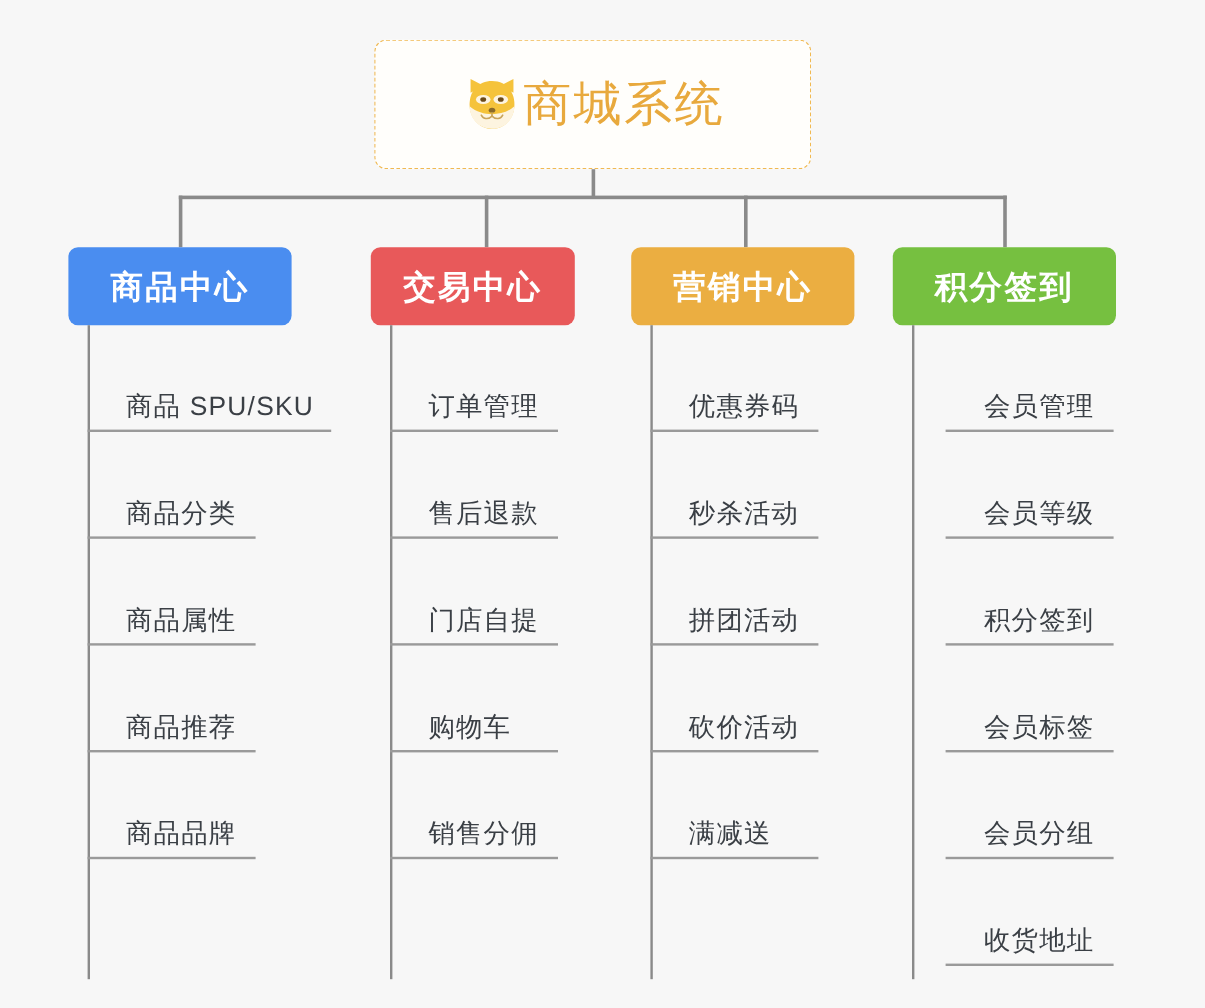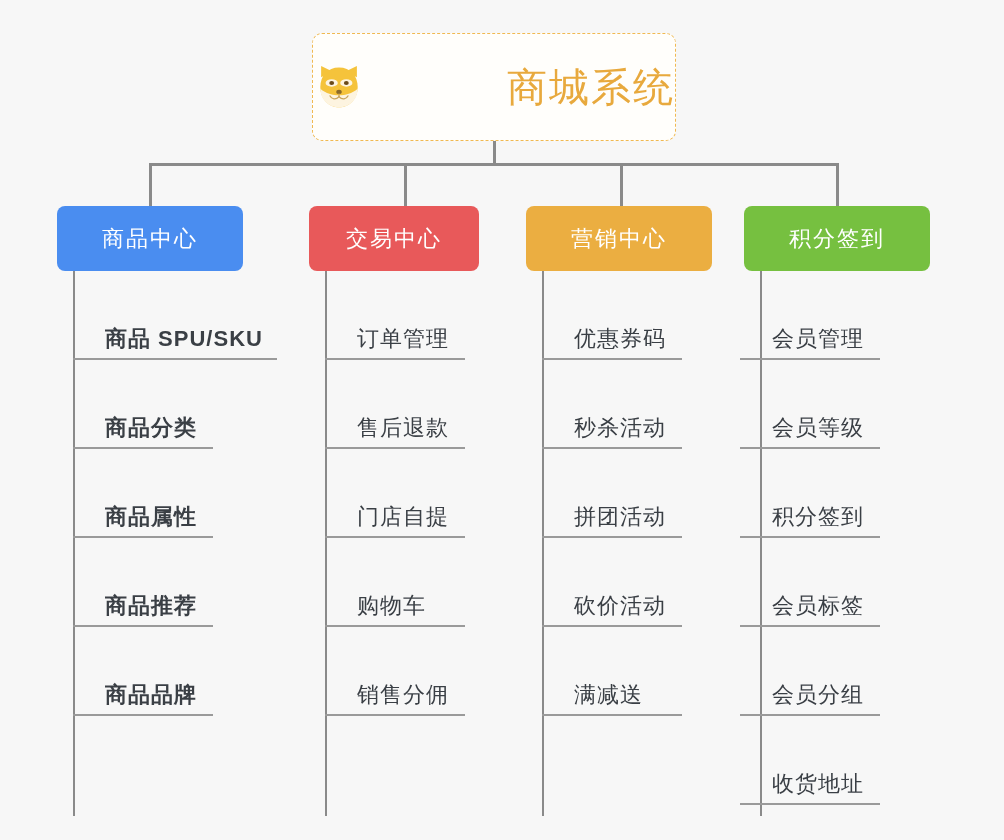--- a/index.html
+++ b/index.html
@@ -29,21 +29,21 @@
     left: 312px;
     top: 33px;
     width: 364px;
     height: 108px;
     box-sizing: border-box;
     background: #fffefb;
     border: 1px dashed #f0b952;
     border-radius: 10px;
     display: flex;
     align-items: center;
-    justify-content: space-between;
+    justify-content: center;
   }
   .root-title {
     font-size: 40px;
     line-height: 1;
     color: #e8a93d;
     letter-spacing: 2px;
     font-weight: 400;
     white-space: nowrap;
   }
   .dog-icon {
@@ -86,23 +86,24 @@
     top: 206px;
   }
   .branch-header {
     height: 65px;
     box-sizing: border-box;
     border-radius: 8px;
     display: flex;
     align-items: center;
     justify-content: center;
     color: #ffffff;
-    font-size: 22px;
+    font-size: 27px;
     letter-spacing: 2px;
     white-space: nowrap;
+    font-weight: bold;
   }
 
   .branch-1 { left: 57px;  width: 186px; }
   .branch-2 { left: 309px; width: 170px; }
   .branch-3 { left: 526px; width: 186px; }
   .branch-4 { left: 744px; width: 186px; }
 
   
   .spine {
     position: absolute;
@@ -113,24 +114,24 @@
   .spine-1 { left: 73px;  height: 545px; }
   .spine-2 { left: 325px; height: 545px; }
   .spine-3 { left: 542px; height: 545px; }
   .spine-4 { left: 760px; height: 545px; }
 
   
   .leaves {
     position: absolute;
     top: 271px;
   }
-  .leaves-1 { left: 73px; font-weight: bold; }
+  .leaves-1 { left: 73px; }
   .leaves-2 { left: 325px; }
   .leaves-3 { left: 542px; }
-  .leaves-4 { left: 740px; }
+  .leaves-4 { left: 788px; }
 
   .leaf {
     height: 89px;
     display: flex;
     align-items: flex-end;
     box-sizing: border-box;
     border-bottom: 2px solid #9a9a9a;
     padding: 0 0 4px 0;
     width: max-content;
     min-width: 140px;

